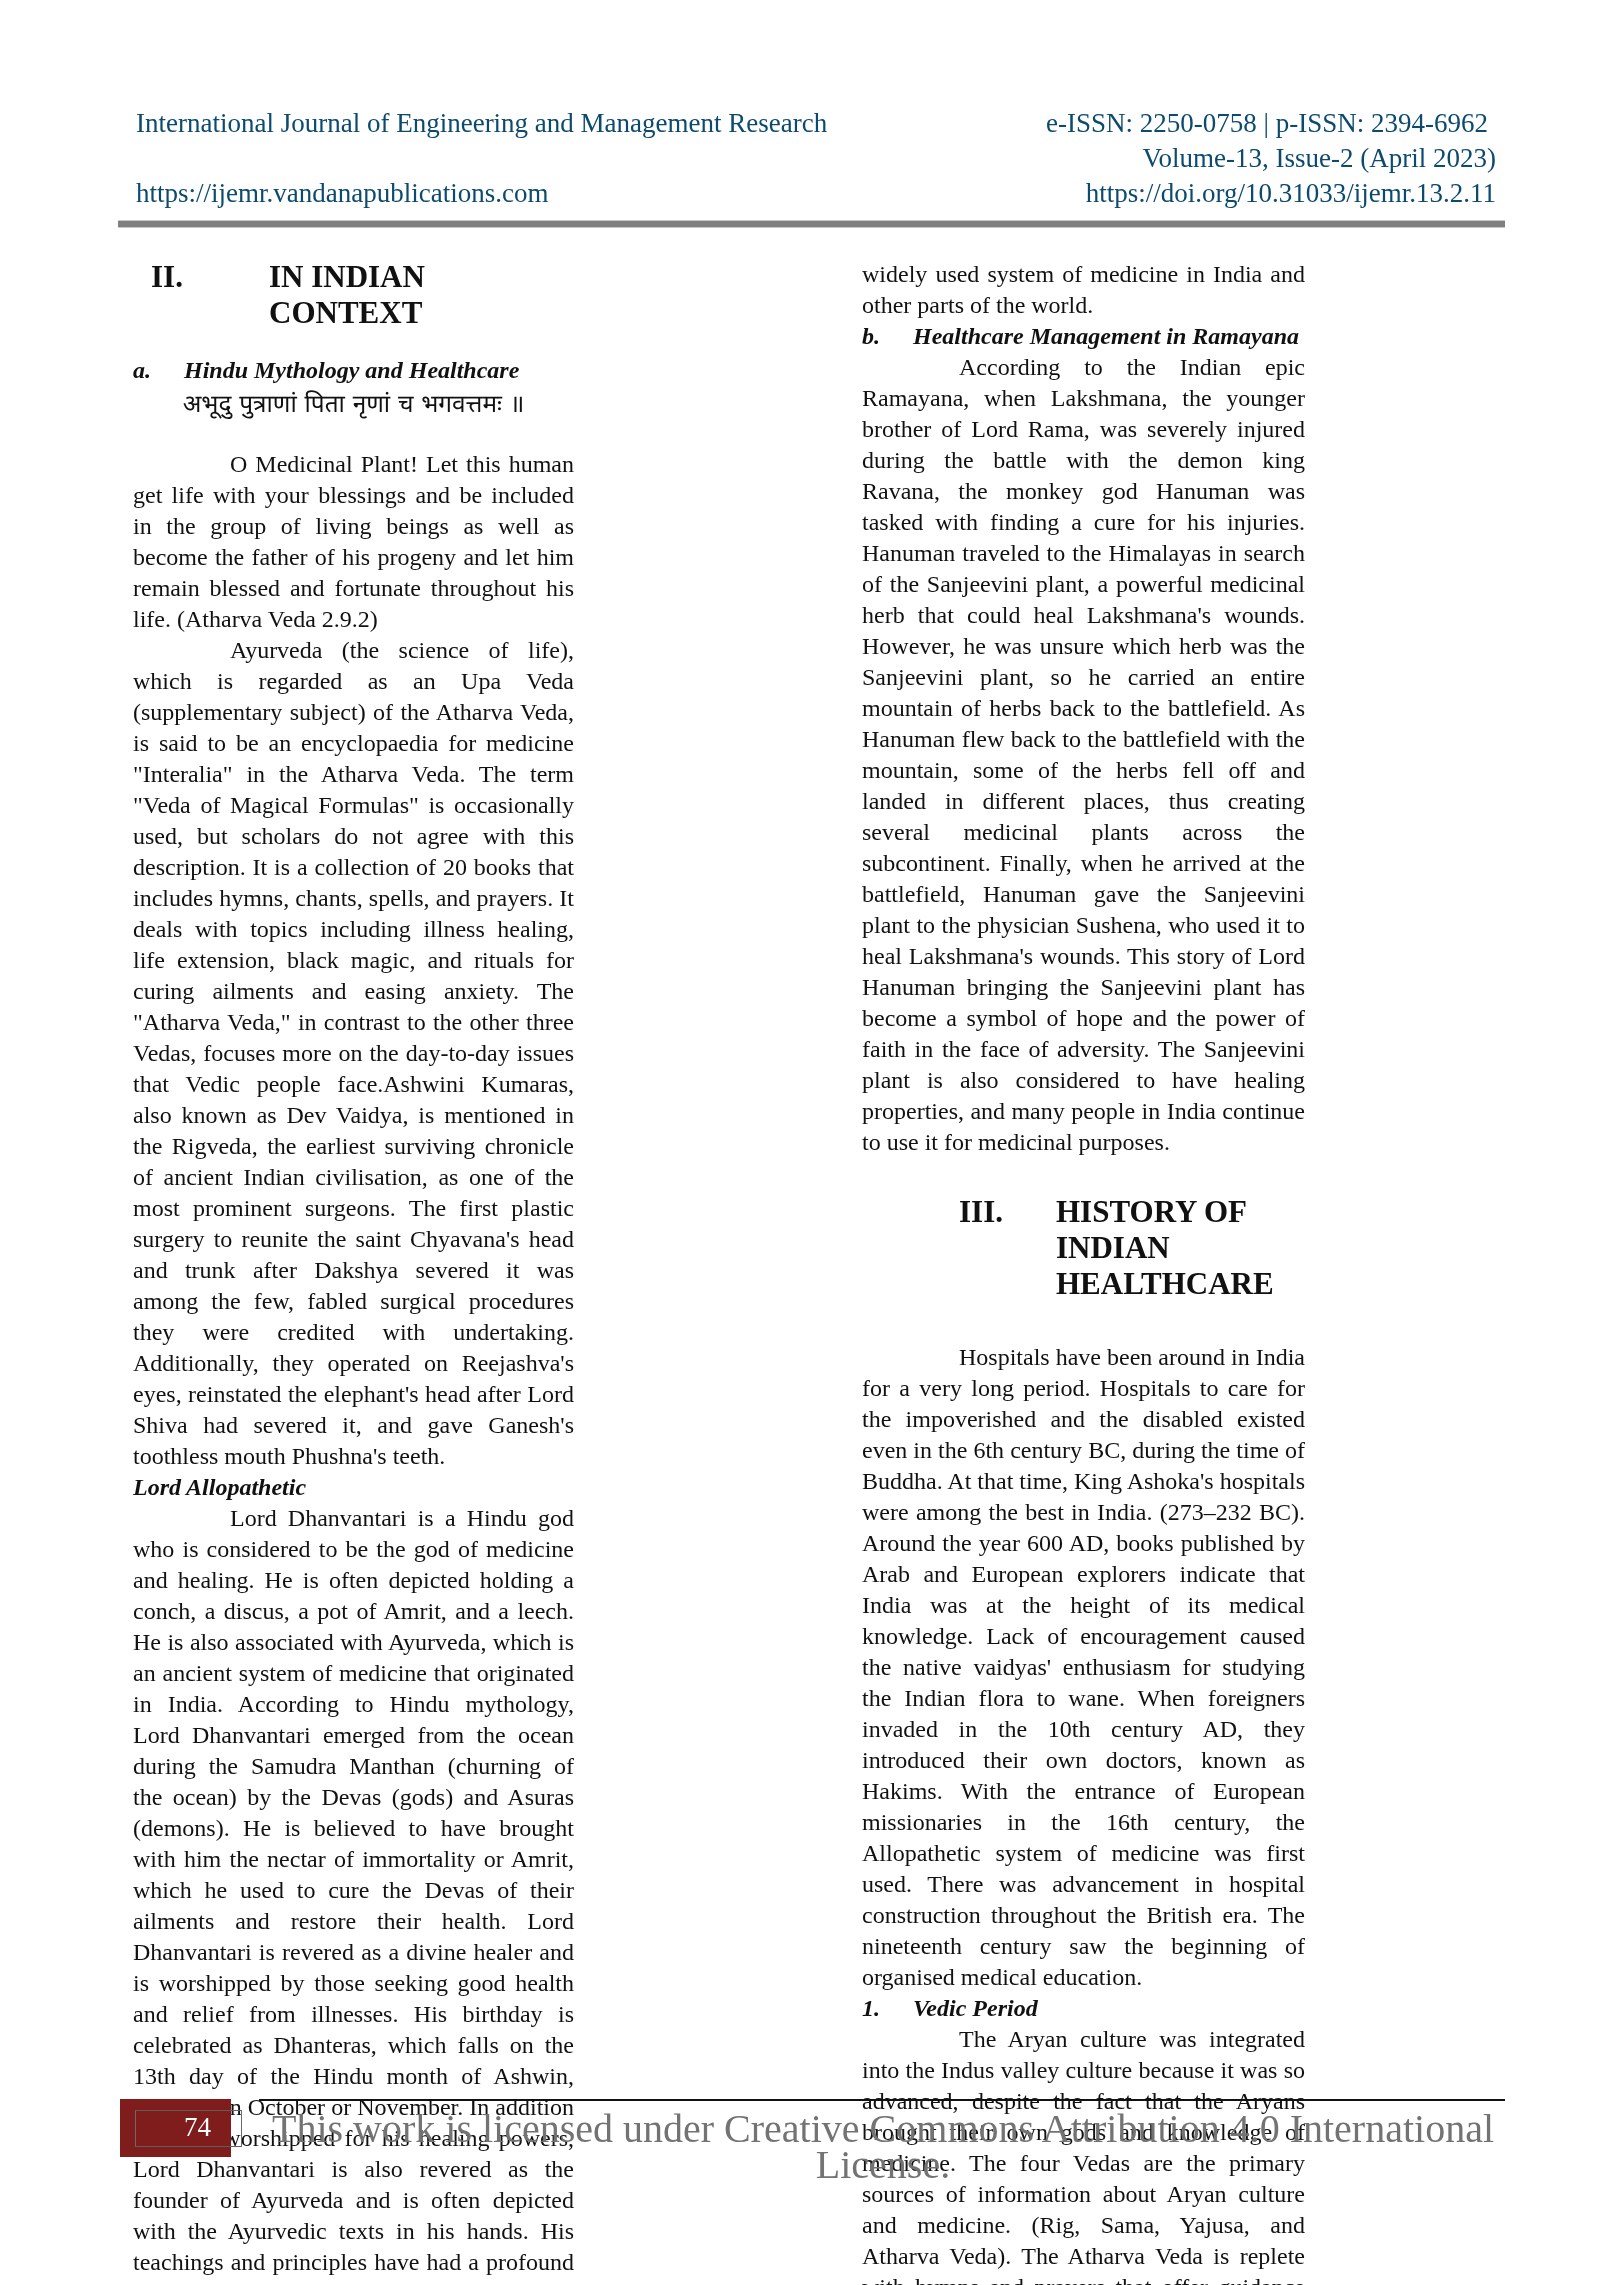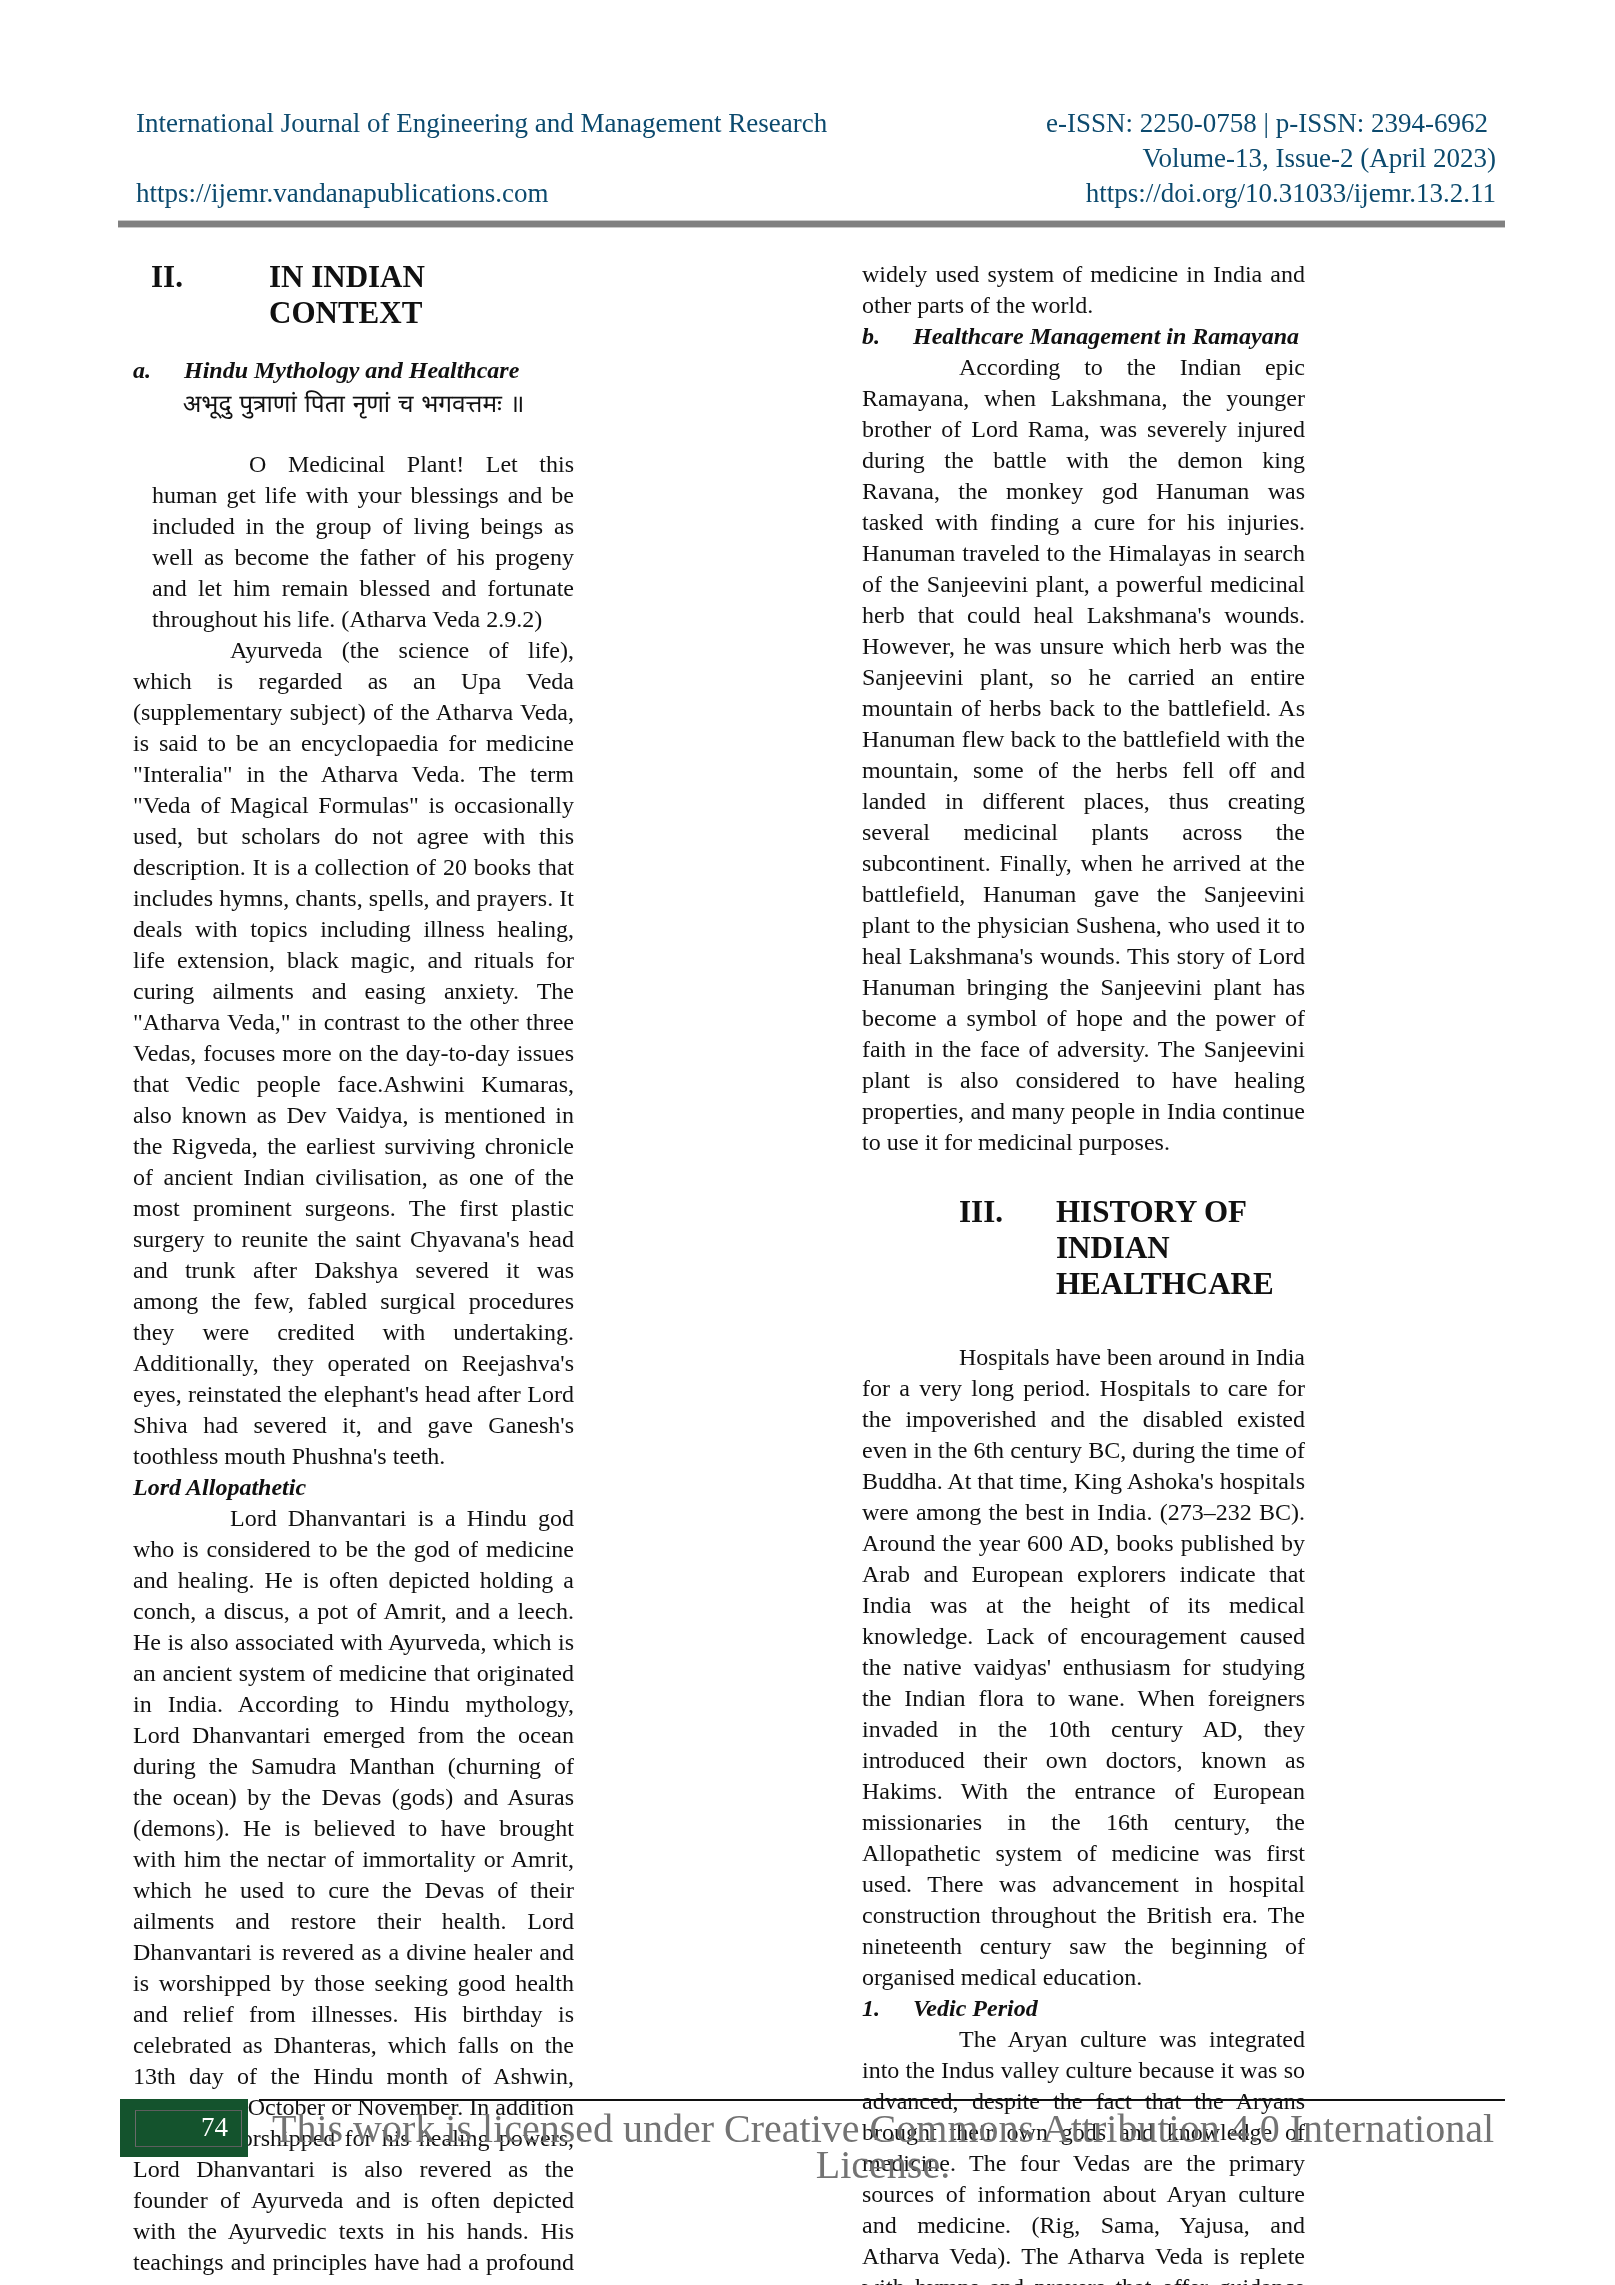--- a/index.html
+++ b/index.html
@@ -19,21 +19,21 @@
   .col-left { left: 133px; width: 441px; }
   .col-right { left: 862px; width: 443px; }
   .col p { margin: 0; }
   .indent { text-indent: 97px; }
   .sec-head { font-weight: bold; font-size: 31px; line-height: 36px; text-align: left; position: relative; margin: 0; }
   .sec-head .num { position: absolute; left: 0; top: 0; }
   .sec-head .txt { display: block; }
   .sub-head { font-weight: bold; font-style: italic; margin: 0; text-align: left; }
   .sub-head .num { display: inline-block; width: 51px; }
   .sanskrit { text-align: center; font-family: "DejaVu Sans", sans-serif; font-size: 24.4px; line-height: 36px; margin: 0; }
-  .footer-box { position: absolute; left: 120px; top: 2099px; width: 128px; height: 58px; background: #14532d; }
+  .footer-box { position: absolute; left: 120px; top: 2099px; width: 111px; height: 58px; background: #7f1d1d; }
   .footer-box .inner { position: absolute; left: 15.4px; top: 11px; width: 105px; height: 35px; border-left: 0.9px solid #6a6a6a; border-right: 0.9px solid #6a6a6a; border-top: 0.9px solid #5e5e5e; border-bottom: 0.9px solid #5e5e5e; }
   .footer-num { position: absolute; right: 20px; top: 11.8px; color: #ffffff; font-size: 27px; line-height: 33px; }
   .footer-rule { position: absolute; left: 259px; top: 2099px; width: 1246px; height: 1.8px; background: #111; }
   .footer-text { position: absolute; left: 260px; width: 1246px; top: 2111px; text-align: center; font-size: 40px; line-height: 36px; color: #737373; }
 </style>
 </head>
 <body>
 
 <div class="hdr hdr-left1">International Journal of Engineering and Management Research</div>
 <div class="hdr hdr-right1">e-ISSN: 2250-0758 | p-ISSN: 2394-6962</div>
@@ -44,21 +44,21 @@
 
 <div class="col col-left">
   <h2 class="sec-head" style="margin-top:0;">
     <span class="num" style="left:18px;">II.</span>
     <span class="txt" style="padding-left:136px;">IN INDIAN CONTEXT</span>
   </h2>
   <p class="sub-head" style="margin-top:23.5px;">
     <span class="num">a.</span><span>Hindu Mythology and Healthcare</span>
   </p>
   <p class="sanskrit">अभूदु पुत्राणां पिता नृणां च भगवत्तमः ॥</p>
-  <p class="indent" style="margin-top:27px;margin-left:19px;">O Medicinal Plant! Let this human get life with your blessings and be included in the group of living beings as well as become the father of his progeny and let him remain blessed and fortunate throughout his life. (Atharva Veda 2.9.2)</p>
+  <p class="indent" style="margin-top:27px;">O Medicinal Plant! Let this human get life with your blessings and be included in the group of living beings as well as become the father of his progeny and let him remain blessed and fortunate throughout his life. (Atharva Veda 2.9.2)</p>
   <p class="indent">Ayurveda (the science of life), which is regarded as an Upa Veda (supplementary subject) of the Atharva Veda, is said to be an encyclopaedia for medicine "Interalia" in the Atharva Veda. The term "Veda of Magical Formulas" is occasionally used, but scholars do not agree with this description. It is a collection of 20 books that includes hymns, chants, spells, and prayers. It deals with topics including illness healing, life extension, black magic, and rituals for curing ailments and easing anxiety. The "Atharva Veda," in contrast to the other three Vedas, focuses more on the day-to-day issues that Vedic people face.Ashwini Kumaras, also known as Dev Vaidya, is mentioned in the Rigveda, the earliest surviving chronicle of ancient Indian civilisation, as one of the most prominent surgeons. The first plastic surgery to reunite the saint Chyavana's head and trunk after Dakshya severed it was among the few, fabled surgical procedures they were credited with undertaking. Additionally, they operated on Reejashva's eyes, reinstated the elephant's head after Lord Shiva had severed it, and gave Ganesh's toothless mouth Phushna's teeth.</p>
   <p class="sub-head">Lord Allopathetic</p>
   <p class="indent">Lord Dhanvantari is a Hindu god who is considered to be the god of medicine and healing. He is often depicted holding a conch, a discus, a pot of Amrit, and a leech. He is also associated with Ayurveda, which is an ancient system of medicine that originated in India. According to Hindu mythology, Lord Dhanvantari emerged from the ocean during the Samudra Manthan (churning of the ocean) by the Devas (gods) and Asuras (demons). He is believed to have brought with him the nectar of immortality or Amrit, which he used to cure the Devas of their ailments and restore their health. Lord Dhanvantari is revered as a divine healer and is worshipped by those seeking good health and relief from illnesses. His birthday is celebrated as Dhanteras, which falls on the 13th day of the Hindu month of Ashwin, typically in October or November. In addition to being worshipped for his healing powers, Lord Dhanvantari is also revered as the founder of Ayurveda and is often depicted with the Ayurvedic texts in his hands. His teachings and principles have had a profound influence on the practice of Ayurveda, which continues to be a</p>
 </div>
 
 <div class="col col-right">
   <p>widely used system of medicine in India and other parts of the world.</p>
   <p class="sub-head">
     <span class="num">b.</span><span>Healthcare Management in Ramayana</span>
   </p>

